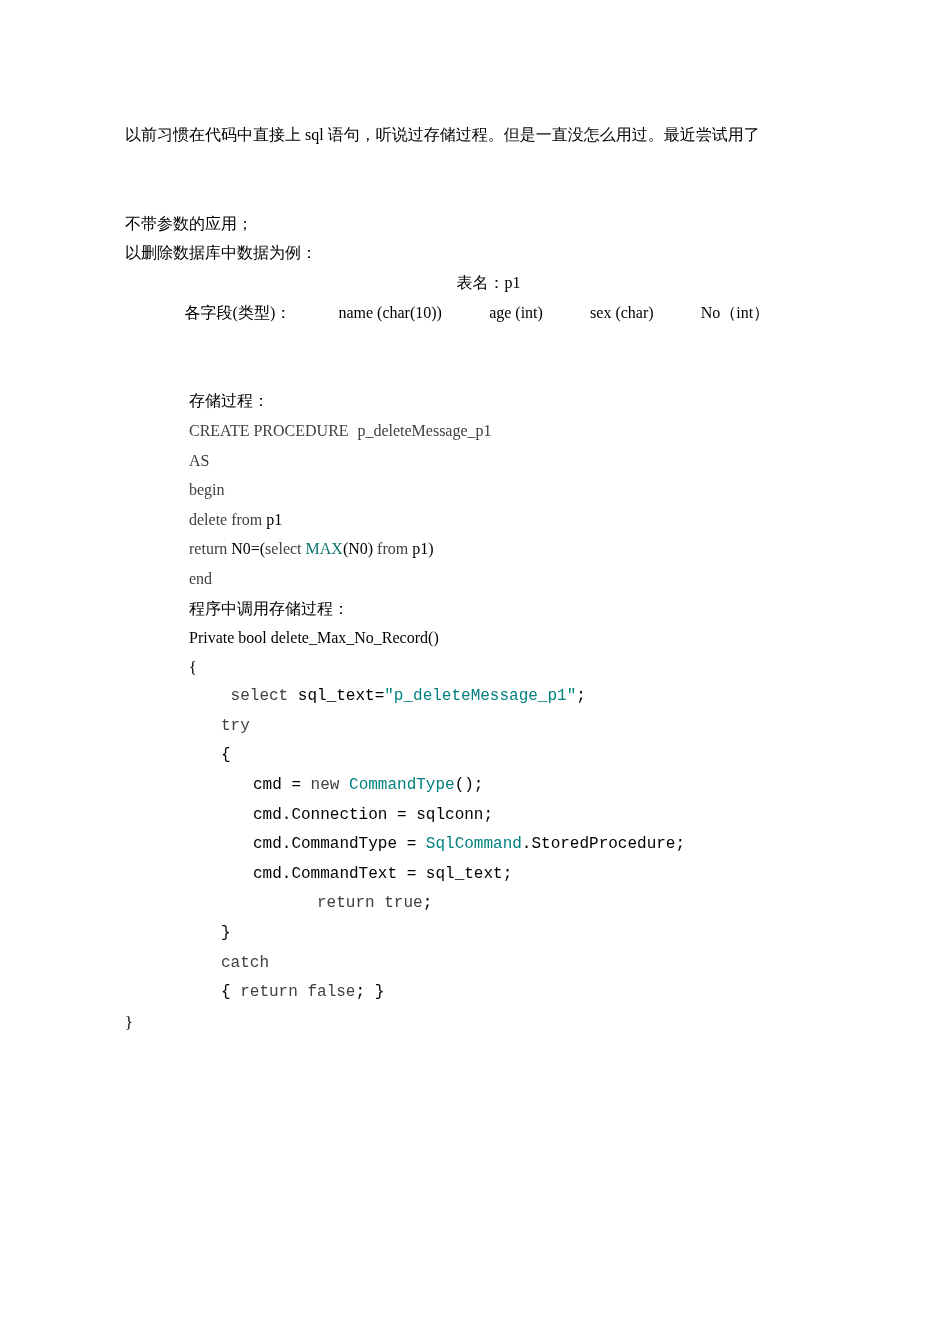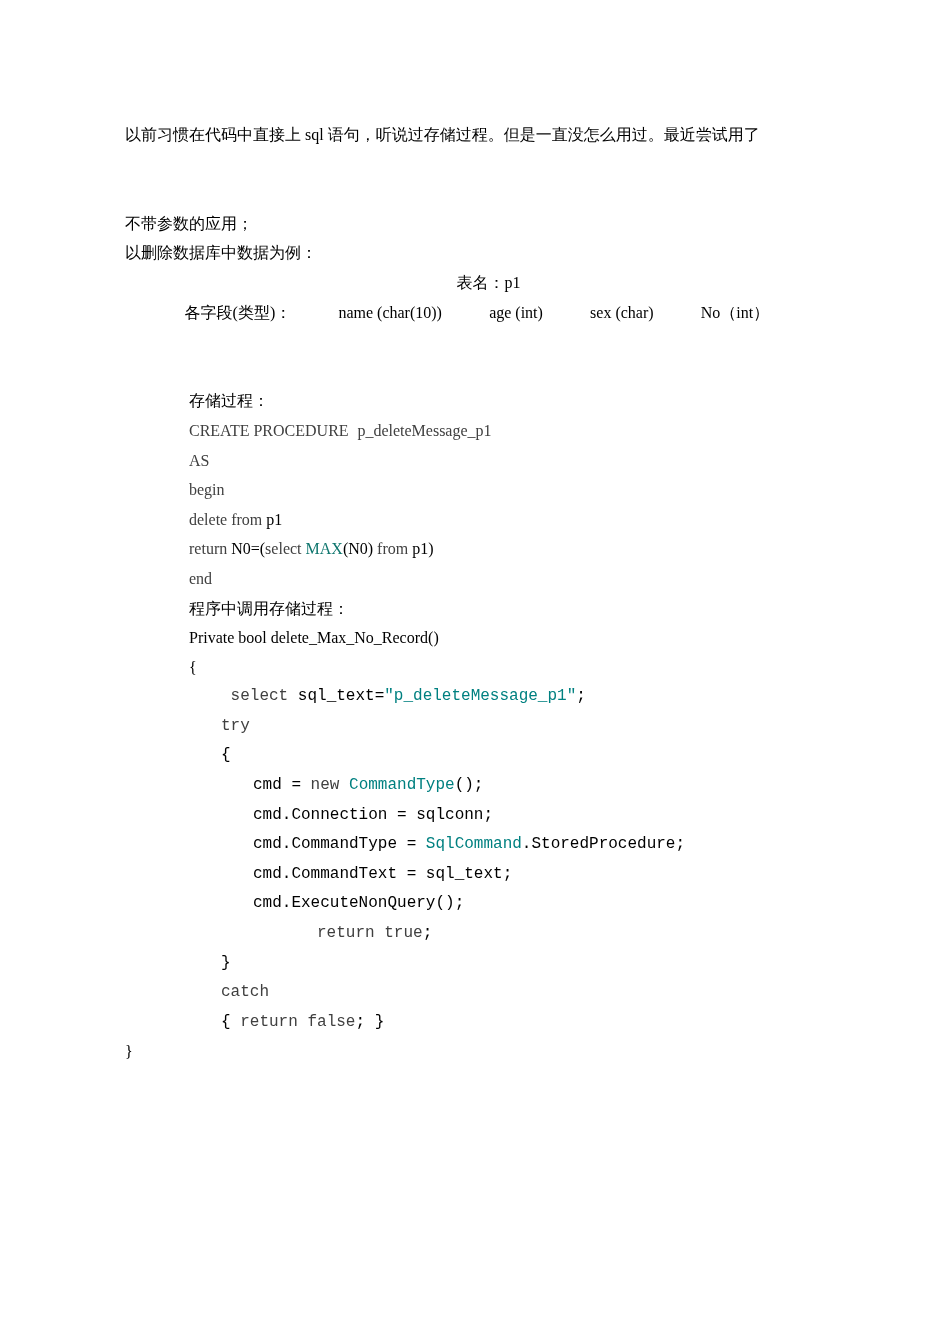--- a/index.html
+++ b/index.html
@@ -73,21 +73,20 @@
   <p class="para indent3 mono">{</p>
 
   <p class="para indent4 mono">
     <span>cmd = </span><span class="blue">new</span> <span class="teal">CommandType</span><span>();</span>
   </p>
   <p class="para indent4 mono">cmd.Connection = sqlconn;</p>
   <p class="para indent4 mono">
     <span>cmd.CommandType = </span><span class="teal">SqlCommand</span><span>.StoredProcedure;</span>
   </p>
   <p class="para indent4 mono">cmd.CommandText = sql_text;</p>
-  <p class="para indent4 mono">cmd.ExecuteNonQuery();</p>
   <p class="para indent6 mono">
     <span class="blue">return</span> <span class="blue">true</span><span>;</span>
   </p>
 
   <p class="para indent3 mono">}</p>
   <p class="para indent3 mono blue">catch</p>
   <p class="para indent3 mono">
     <span>{ </span><span class="blue">return</span> <span class="blue">false</span><span>; }</span>
   </p>
 

